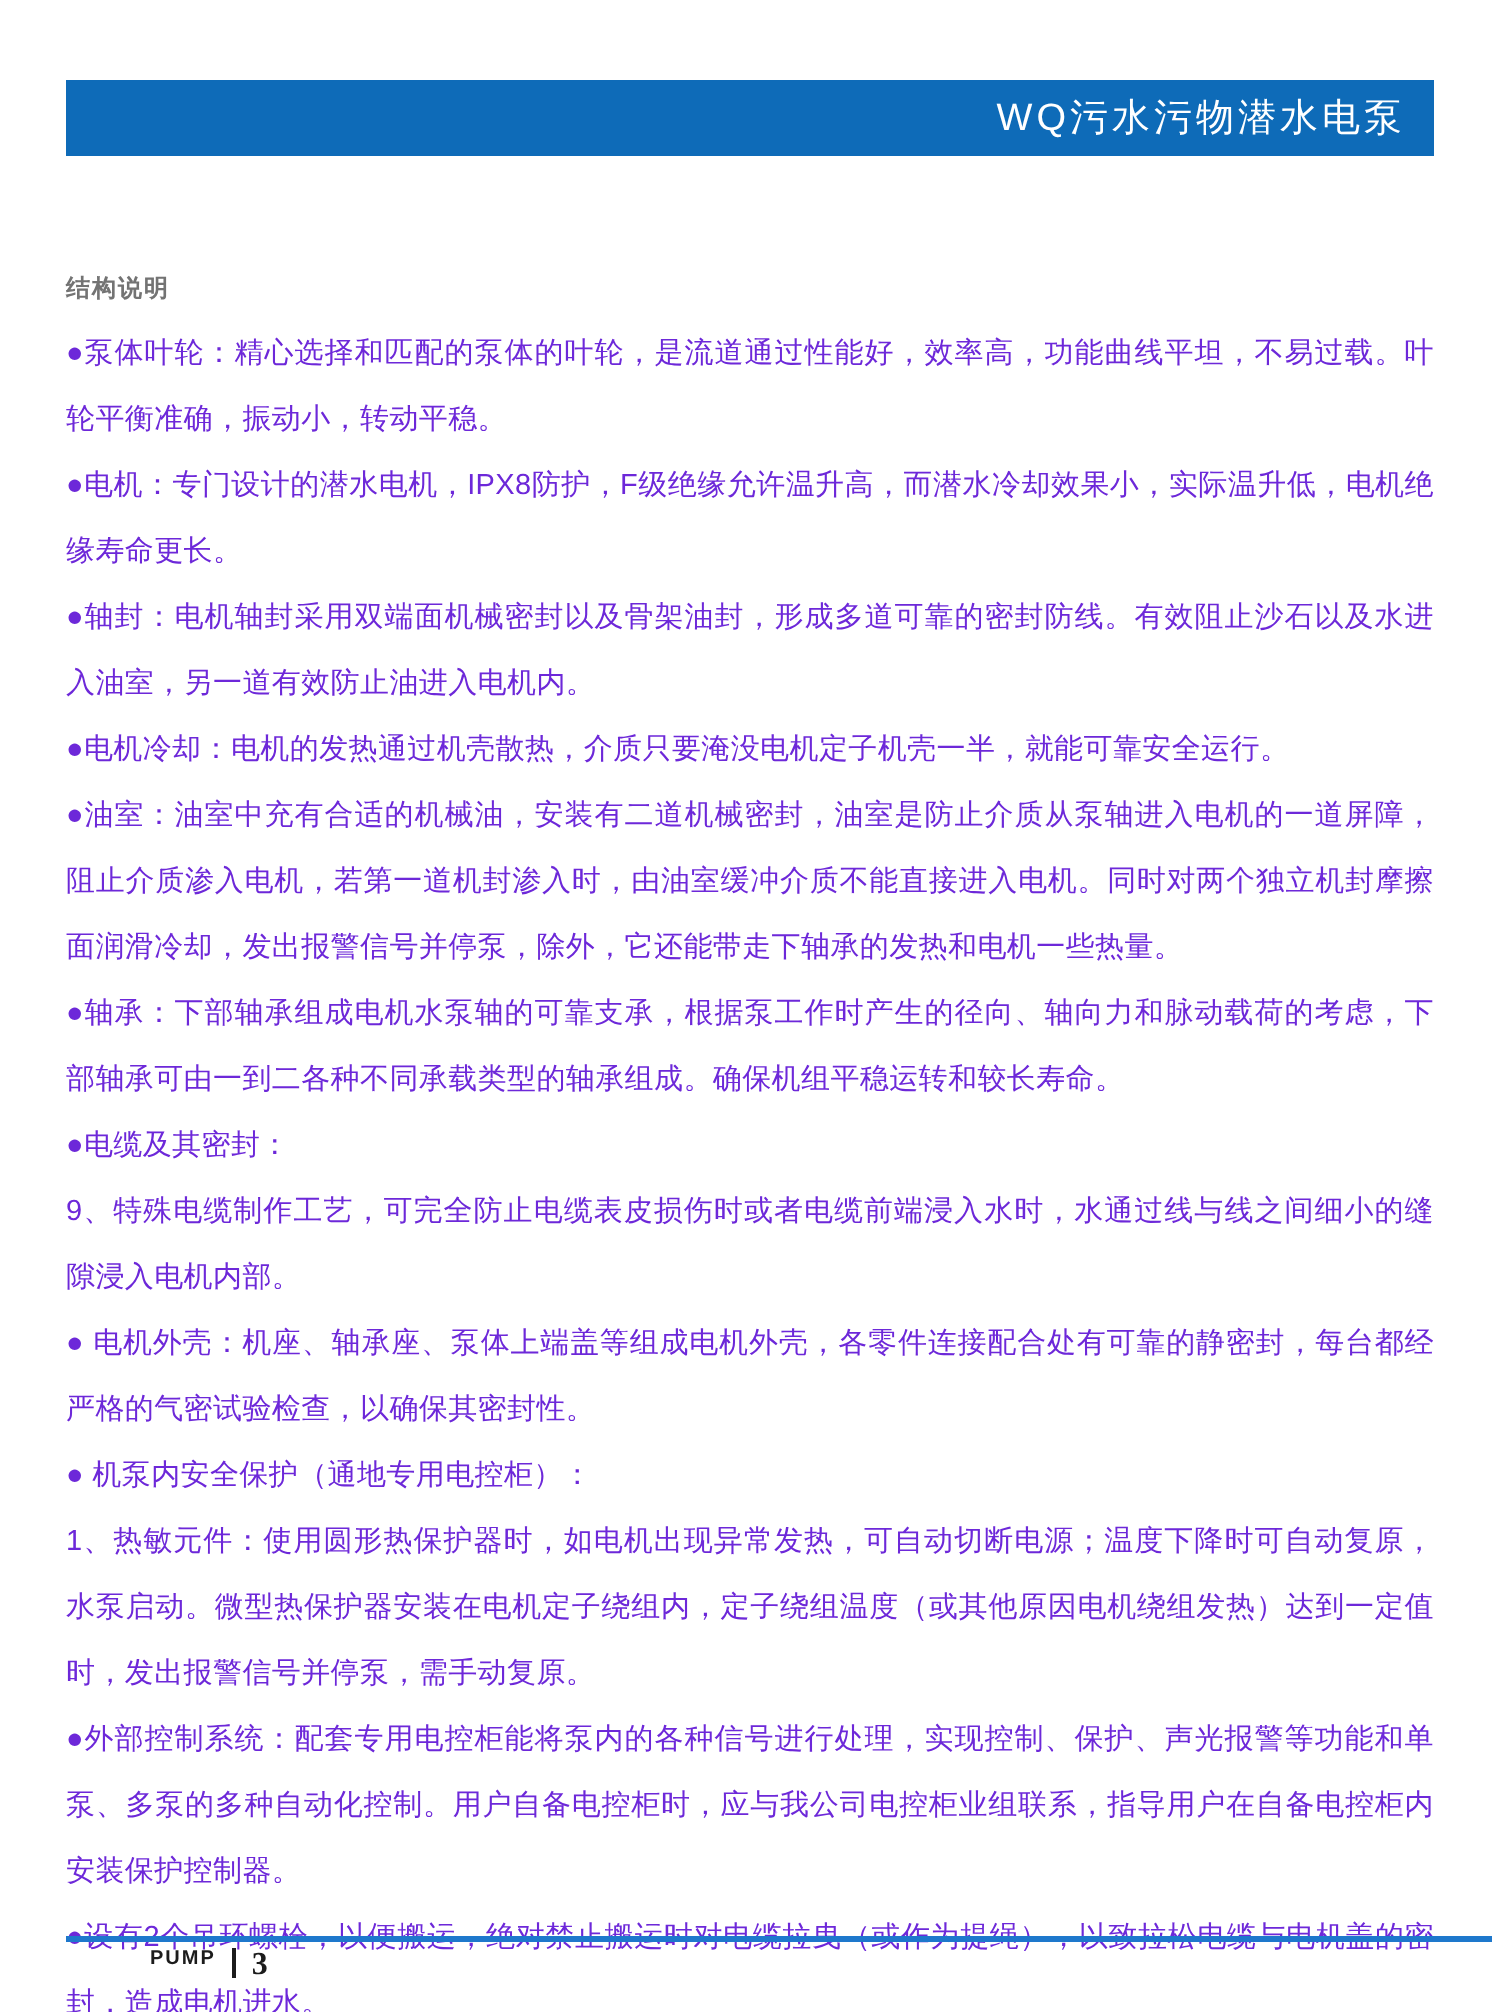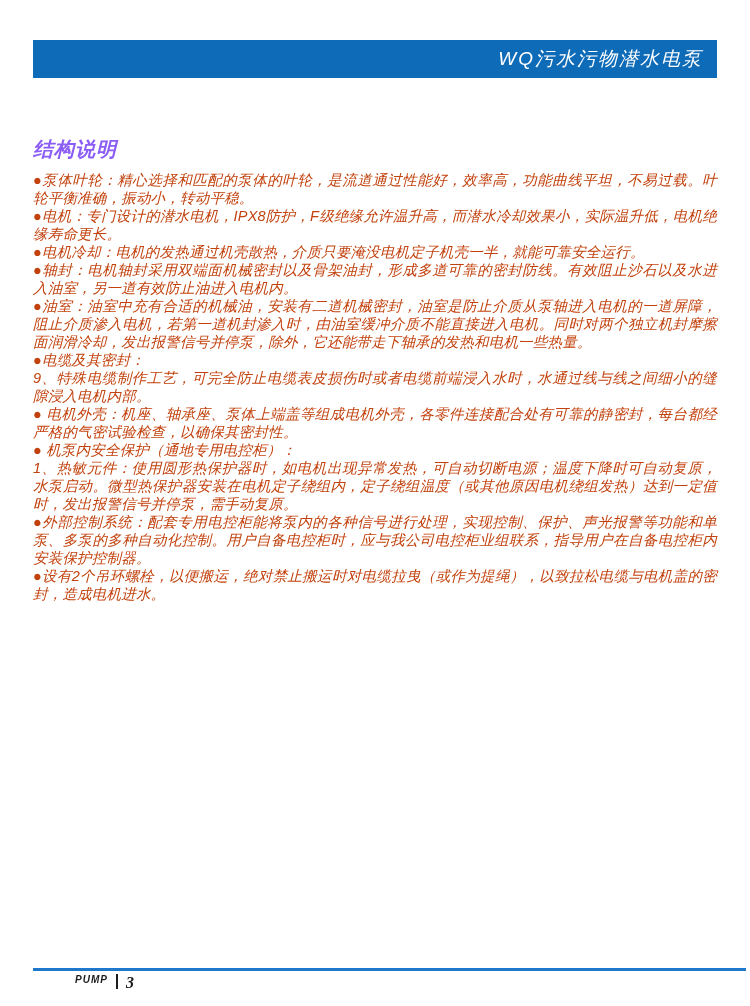--- a/index.html
+++ b/index.html
@@ -1,15 +1,15 @@
 <!DOCTYPE html>
 <html><head>
 <meta charset="utf-8">
 <style>
-  * { margin: 0; padding: 0; box-sizing: border-box; font-style: italic; }
+  * { margin: 0; padding: 0; box-sizing: border-box; }
   html, body {
     width: 750px;
     background: #ffffff;
     font-family: "Liberation Sans", "DejaVu Sans", sans-serif;
   }
   .page {
     position: relative;
     width: 750px;
     height: 1006px;
     background: #ffffff;
@@ -33,30 +33,30 @@
     letter-spacing: 2px;
     font-weight: 500;
   }
   .content {
     position: absolute;
     left: 33px;
     top: 136px;
     width: 684px;
   }
   .section-title {
-    font-size: 20px;
+    font-size: 12px;
     font-weight: bold;
-    color: #8b5cf6;
+    color: #737373;
     letter-spacing: 1px;
     margin-bottom: 8px;
   }
   .para {
     font-size: 14.5px;
-    line-height: 18px;
-    color: #c2410c;
+    line-height: 33px;
+    color: #6d28d9;
     text-align: justify;
     letter-spacing: 0.2px;
   }
   .footer {
     position: absolute;
     left: 33px;
     top: 968px;
     width: 713px;
   }
   .footer-line {
@@ -96,23 +96,24 @@
 
   <div class="header-bar">
     <span class="header-title">WQ污水污物潜水电泵</span>
   </div>
 
   <div class="content">
     <h1 class="section-title">结构说明</h1>
 
     <p class="para">●泵体叶轮：精心选择和匹配的泵体的叶轮，是流道通过性能好，效率高，功能曲线平坦，不易过载。叶轮平衡准确，振动小，转动平稳。</p>
     <p class="para">●电机：专门设计的潜水电机，IPX8防护，F级绝缘允许温升高，而潜水冷却效果小，实际温升低，电机绝缘寿命更长。</p>
+    <p class="para">●轴封：电机轴封采用双端面机械密封以及骨架油封，形成多道可靠的密封防线。有效阻止沙石以及水进入油室，另一道有效防止油进入电机内。</p>
     <p class="para">●电机冷却：电机的发热通过机壳散热，介质只要淹没电机定子机壳一半，就能可靠安全运行。</p>
-    <p class="para">●轴封：电机轴封采用双端面机械密封以及骨架油封，形成多道可靠的密封防线。有效阻止沙石以及水进入油室，另一道有效防止油进入电机内。</p>
     <p class="para">●油室：油室中充有合适的机械油，安装有二道机械密封，油室是防止介质从泵轴进入电机的一道屏障，阻止介质渗入电机，若第一道机封渗入时，由油室缓冲介质不能直接进入电机。同时对两个独立机封摩擦面润滑冷却，发出报警信号并停泵，除外，它还能带走下轴承的发热和电机一些热量。</p>
+    <p class="para">●轴承：下部轴承组成电机水泵轴的可靠支承，根据泵工作时产生的径向、轴向力和脉动载荷的考虑，下部轴承可由一到二各种不同承载类型的轴承组成。确保机组平稳运转和较长寿命。</p>
     <p class="para">●电缆及其密封：</p>
     <p class="para">9、特殊电缆制作工艺，可完全防止电缆表皮损伤时或者电缆前端浸入水时，水通过线与线之间细小的缝隙浸入电机内部。</p>
     <p class="para">● 电机外壳：机座、轴承座、泵体上端盖等组成电机外壳，各零件连接配合处有可靠的静密封，每台都经严格的气密试验检查，以确保其密封性。</p>
     <p class="para">● 机泵内安全保护（通地专用电控柜）：</p>
     <p class="para">1、热敏元件：使用圆形热保护器时，如电机出现异常发热，可自动切断电源；温度下降时可自动复原，水泵启动。微型热保护器安装在电机定子绕组内，定子绕组温度（或其他原因电机绕组发热）达到一定值时，发出报警信号并停泵，需手动复原。</p>
     <p class="para">●外部控制系统：配套专用电控柜能将泵内的各种信号进行处理，实现控制、保护、声光报警等功能和单泵、多泵的多种自动化控制。用户自备电控柜时，应与我公司电控柜业组联系，指导用户在自备电控柜内安装保护控制器。</p>
     <p class="para">●设有2个吊环螺栓，以便搬运，绝对禁止搬运时对电缆拉曳（或作为提绳），以致拉松电缆与电机盖的密封，造成电机进水。</p>
   </div>
 
   <div class="footer">

